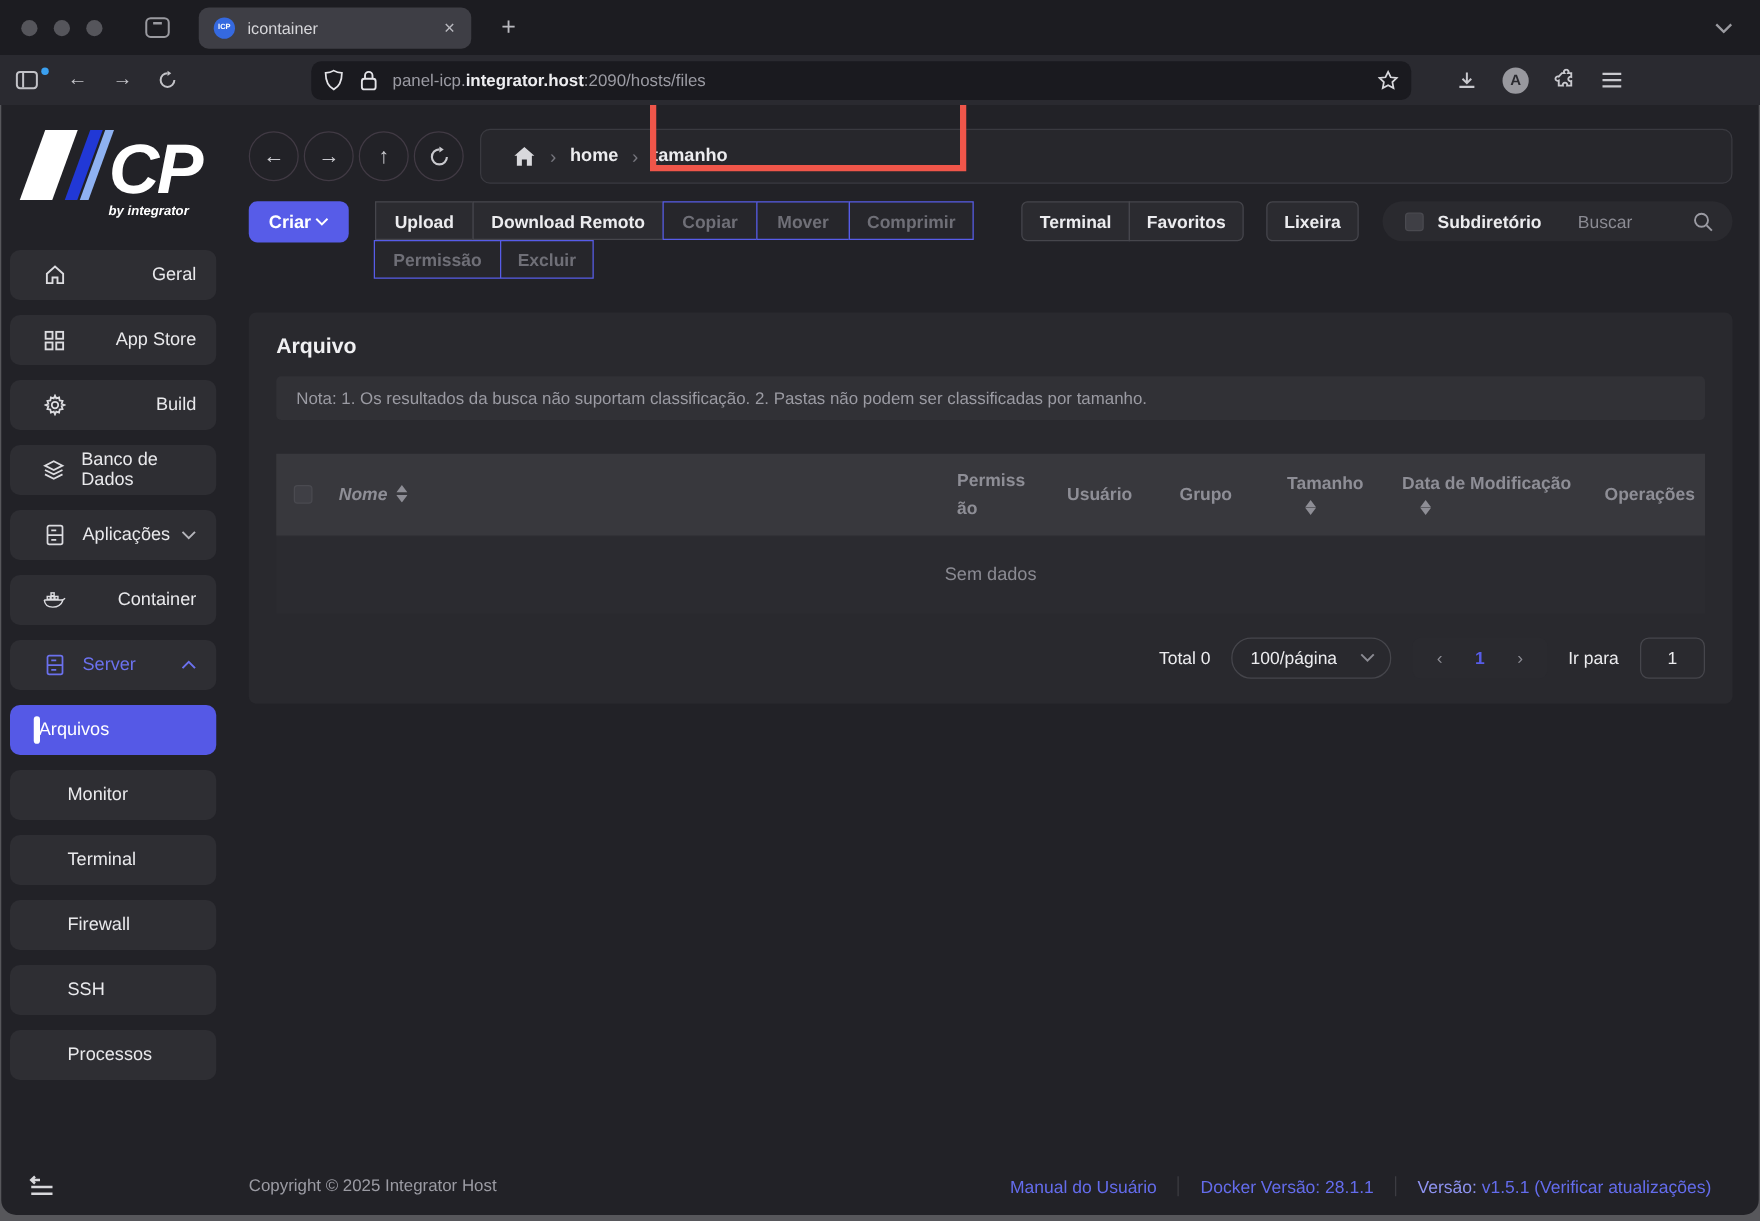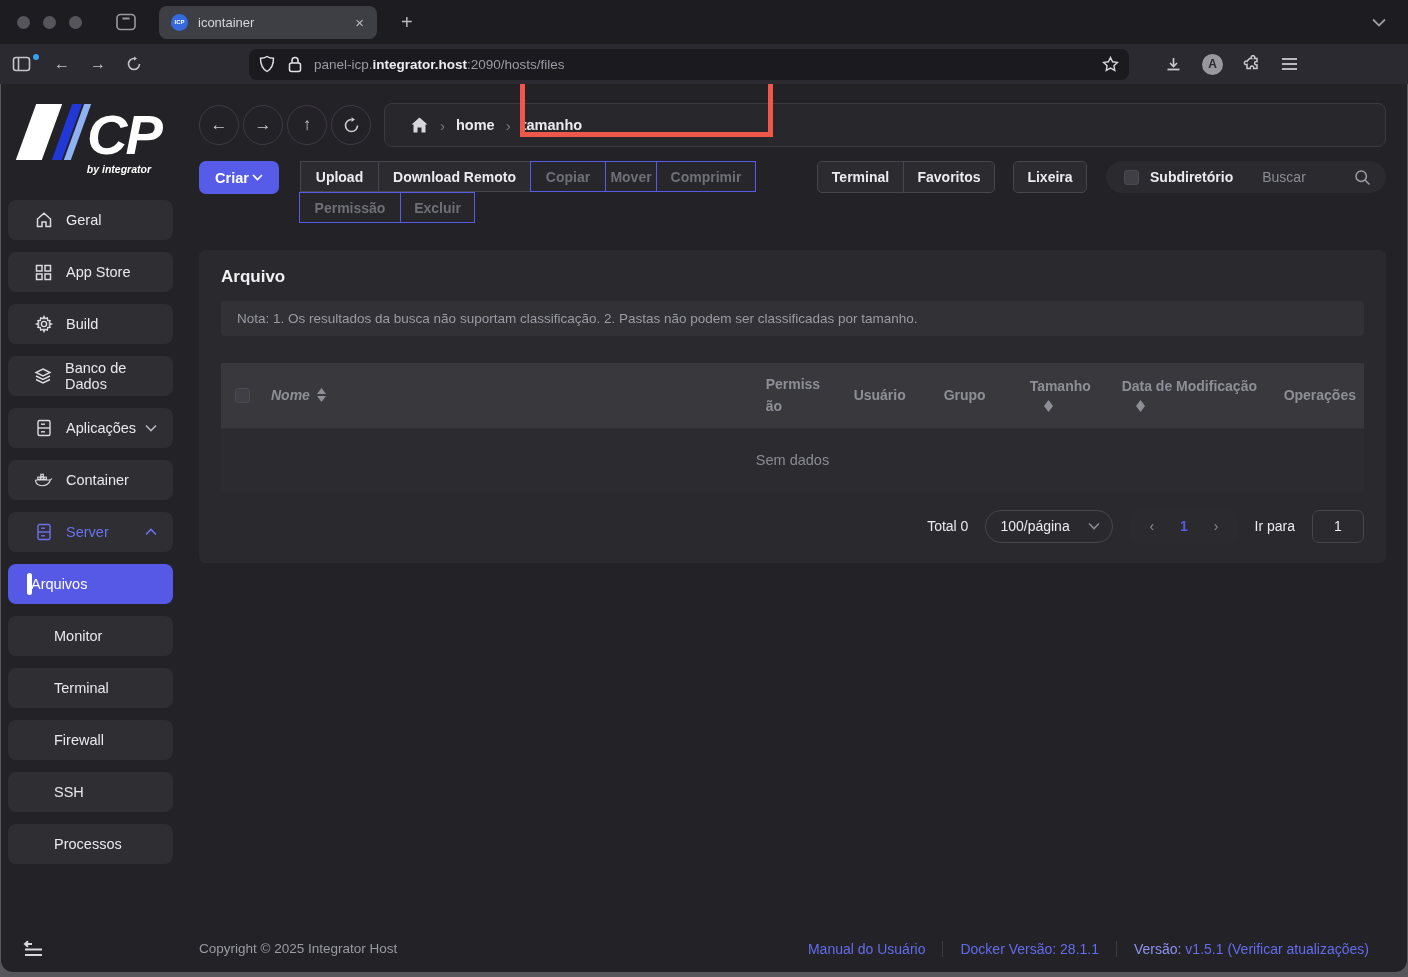--- a/index.html
+++ b/index.html
@@ -45,21 +45,21 @@
   .logo { position:relative; height:76px; margin:8px 0 22px 0; }
   .logo-row { display:flex; align-items:flex-end; height:58px; margin-left:18px; }
   .bar { height:56px; transform:skewX(-20deg); }
   .bar.w { width:26px; background:#ffffff; }
   .bar.b1 { width:10px; background:#2138d6; margin-left:10px; }
   .bar.b2 { width:7px; background:#8fb2f2; margin-left:2px; }
   .logo-main { color:#fff; font-size:56px; line-height:50px; font-weight:800; font-style:italic; letter-spacing:-2px; margin-left:6px; }
   .logo-sub { color:#fff; font-size:10.5px; font-style:italic; font-weight:700; text-align:right; margin:3px 22px 0 0; }
 
   .nav-item { height:40px; margin-bottom:12px; background:#2e2e33; border-radius:8px;
-              display:flex; align-items:center; padding:0 16px 0 26px; color:#e9e9ec; font-size:14.5px; }
+              display:flex; align-items:center; padding:0 16px 0 26px; color:#e9e9ec; font-size:14.5px;justify-content:space-between; }
   .nav-item .ni-icon { width:19px; height:19px; margin-right:13px; display:flex; align-items:center; justify-content:center; color:#dcdce0; }
   .nav-item .chev { margin-left:auto; color:#b5b5bb; }
   .nav-item.accent { color:#6b71ee; }
   .nav-item.accent .ni-icon, .nav-item.accent .chev { color:#6b71ee; }
   .nav-sub { padding-left:46px; }
   .nav-sub.selected { background:#5559e6; color:#ffffff; position:relative; padding-left:23px; }
   .sel-bar { position:absolute; left:19px; top:9px; width:5px; height:22px; border-radius:3px; background:#ffffff; }
   .sidebar-spacer { flex:1; }
   .collapse-btn { margin:0 0 2px 14px; color:#d8d8dc; }
 
@@ -79,21 +79,21 @@
   
   .toolbar { display:flex; align-items:flex-start; margin-top:14px; }
   .btn { height:31px; font-size:14px; display:inline-flex; align-items:center; justify-content:center; cursor:pointer; }
   .criar { width:80px; height:33px; background:#575ce8; color:#fff; border-radius:7px; font-weight:600;
            font-size:14.5px; margin-right:21px; gap:3px; }
   .btn-wrap { width:484px; display:flex; flex-wrap:wrap; }
   .btn-dark { background:#2b2b30; border:1px solid #46464c; color:#ececef; font-weight:600; }
   .btn-dis  { background:#26262b; border:1px solid #575ce8; color:#6f6f77; font-weight:600; }
   .btn-wrap .btn { margin-left:-1px; }
   .btn-wrap .btn:first-child { margin-left:0; }
-  .w-upload{width:79px;} .w-dr{width:153px;} .w-copiar{width:76px;} .w-mover{width:52px;}
+  .w-upload{width:79px;} .w-dr{width:153px;} .w-copiar{width:76px;} .w-mover{width:75px;}
   .w-comprimir{width:100px;} .w-permissao{width:102px;} .w-excluir{width:75px;}
   .tb-spacer { flex:1; }
   .right-group { display:flex; align-items:center; }
   .right-group .btn { height:32px; }
   .w-terminal{width:87px;} .w-favoritos{width:92px; margin-left:-1px;} .w-lixeira{width:74px; margin-left:18px;}
   .grp-l { border-radius:5px 0 0 5px; } .grp-r { border-radius:0 5px 5px 0; } .rad { border-radius:5px; }
   .search-pill { width:280px; height:32px; margin-left:19px; background:#2a2a2f; border-radius:16px;
                  display:flex; align-items:center; padding:0 15px 0 18px; }
   .checkbox { width:15px; height:15px; background:#3f3f45; border-radius:3px; border:1px solid #4a4a50; }
   .subdir { color:#ececef; font-size:14px; font-weight:700; margin-left:11px; }

